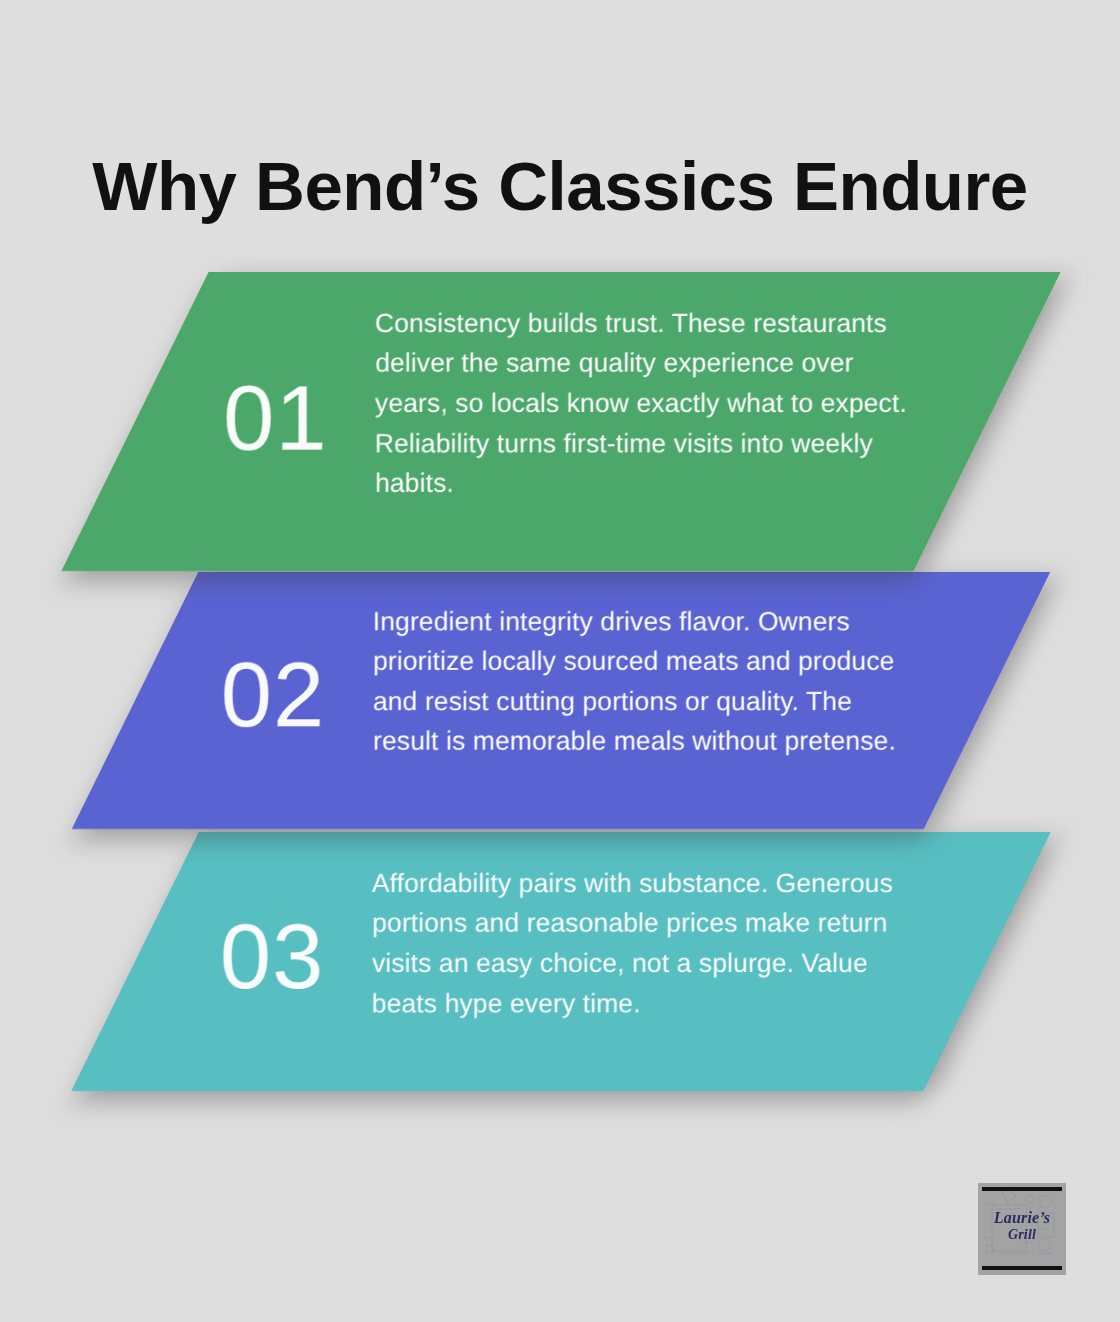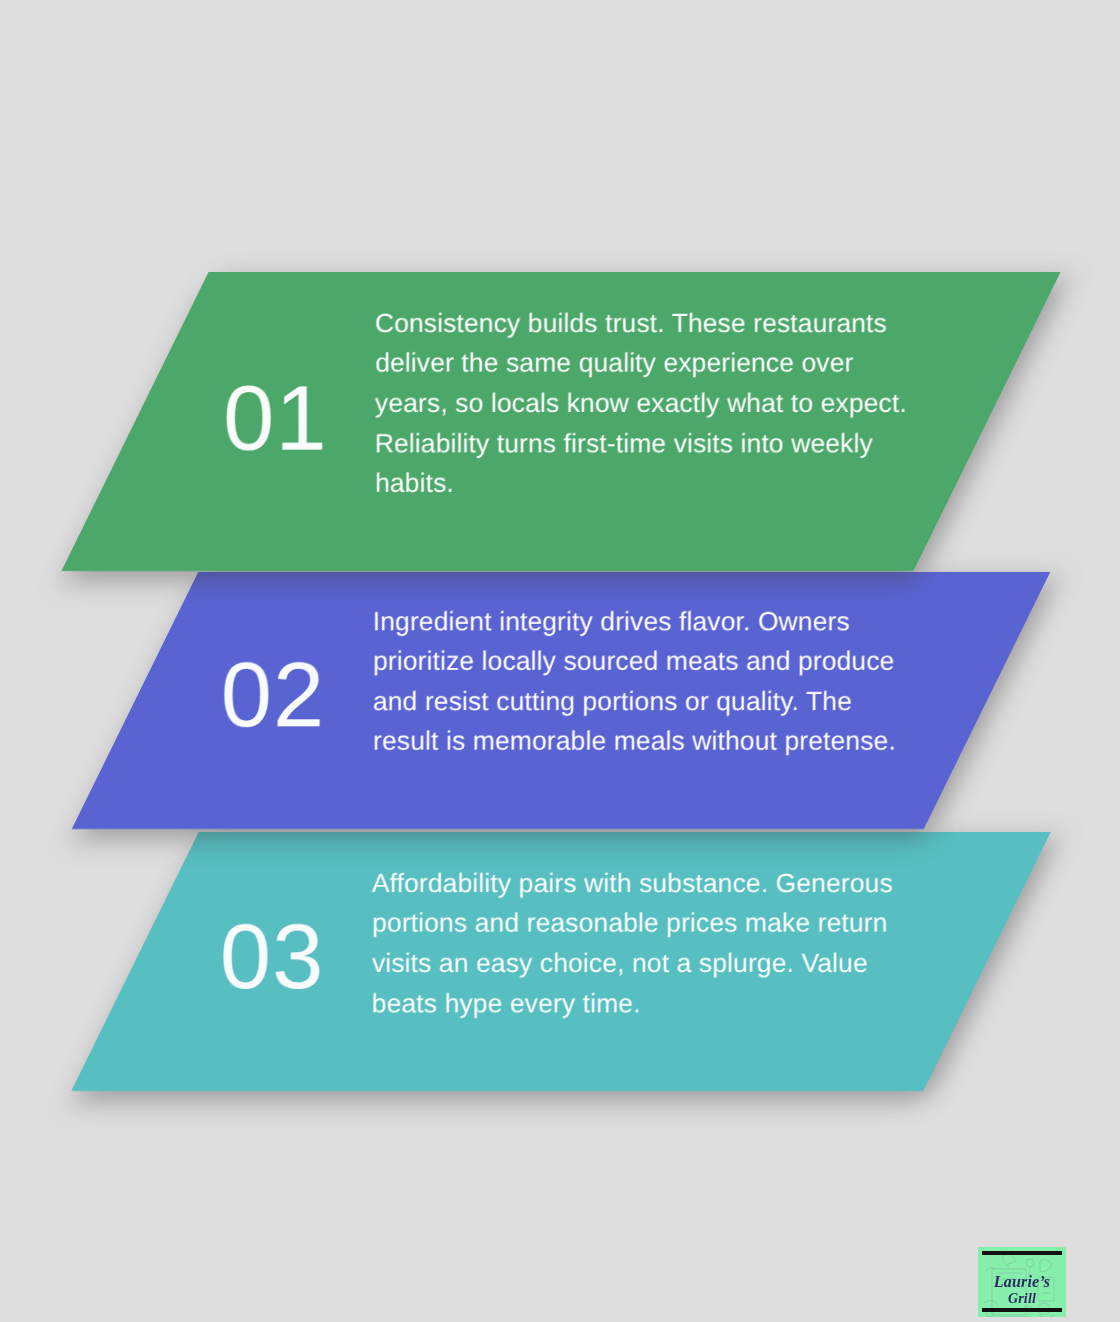--- a/index.html
+++ b/index.html
@@ -94,24 +94,24 @@
   .panel-2 .panel-num  { left: 86px;  top: 76px; }
   .panel-2 .panel-body { left: 238px; top: 29px;  width: 540px; }
 
   .panel-3 .panel-num  { left: 85px;  top: 78px; }
   .panel-3 .panel-body { left: 237px; top: 31px;  width: 530px; }
 
   
   .logo {
     position: absolute;
     left: 978px;
-    top: 1247px;
+    top: 1183px;
     width: 88px;
-    height: 70px;
-    background: #86efac;
+    height: 92px;
+    background: #a3a3a3;
     overflow: hidden;
   }
   .logo-bar {
     position: absolute;
     left: 4px;
     width: 80px;
     height: 4px;
     background: #111111;
   }
   .logo-bar-top { top: 4px; }
@@ -140,20 +140,21 @@
   .logo-text .l2 {
     display: block;
     font-size: 14px;
   }
 </style>
 </head>
 <body>
 
 <div id="infographic">
 
+  <h1 class="title">Why Bend’s Classics Endure</h1>
 
   <div class="panels">
 
     <div class="panel panel-1">
       <div class="panel-inner">
         <div class="panel-num">01</div>
         <div class="panel-body">Consistency builds trust. These restaurants deliver the same quality experience over years, so locals know exactly what to expect. Reliability turns first-time visits into weekly habits.</div>
       </div>
     </div>
 

